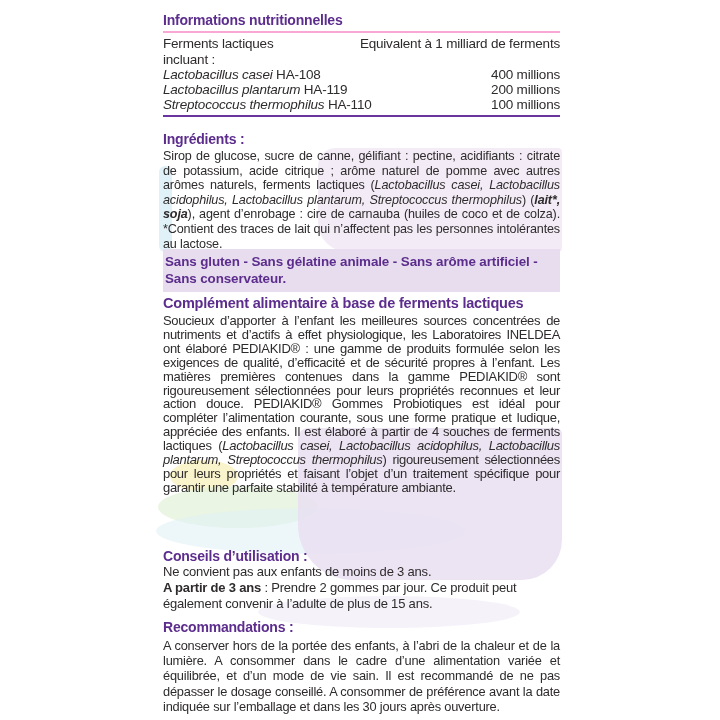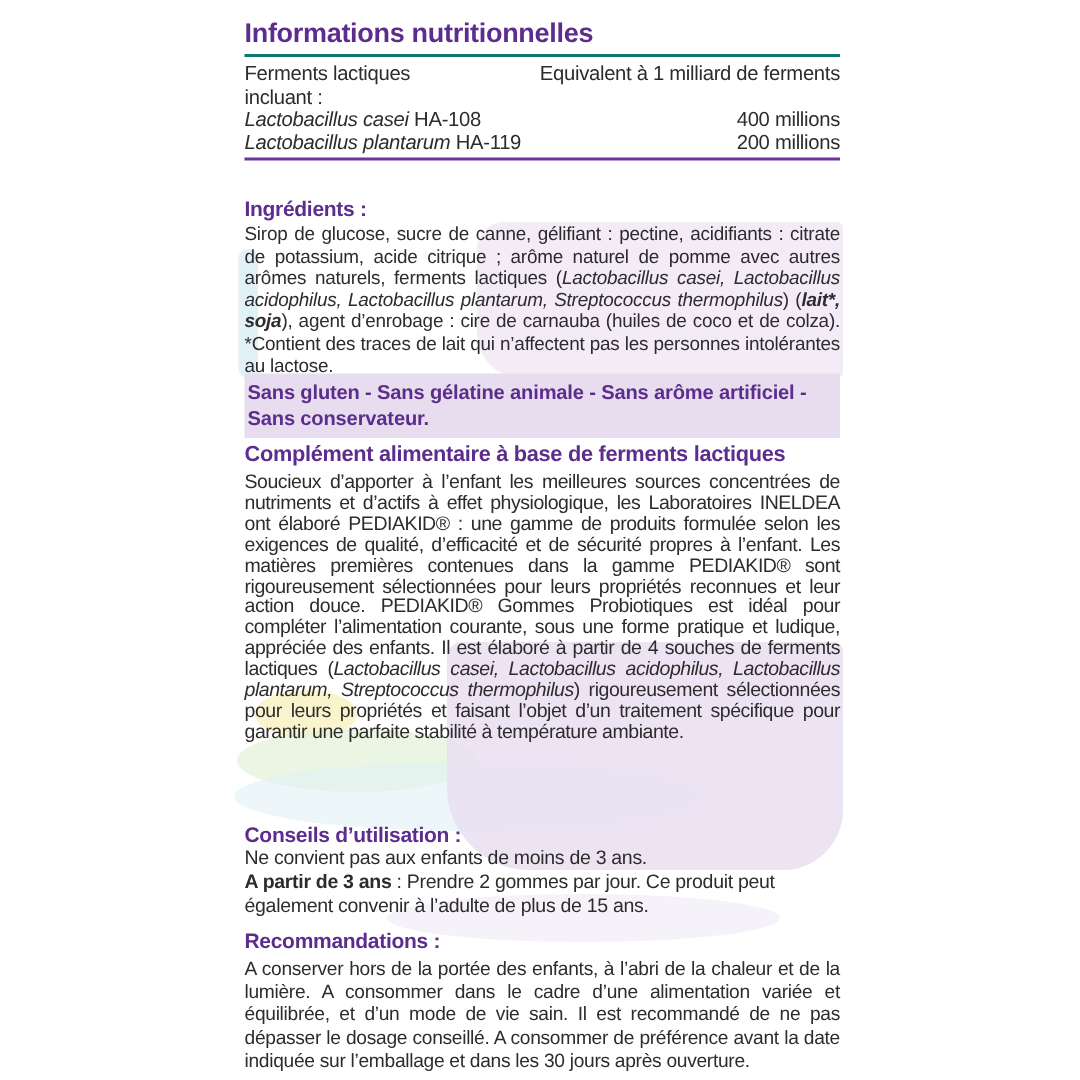--- a/index.html
+++ b/index.html
@@ -19,22 +19,22 @@
 
   .col{position:absolute;left:163px;width:397px;z-index:1;}
 
   .sec{position:absolute;left:0;width:100%;box-sizing:border-box;}
 
   .h{color:#5c2d8d;font-weight:bold;font-size:14px;letter-spacing:-0.2px;}
 
   
   #sec-table{top:12px;font-size:13.5px;letter-spacing:-0.2px;}
   .t-head{display:flex;justify-content:space-between;align-items:flex-end;
-          color:#5c2d8d;font-weight:bold;font-size:18px;
-          border-bottom:2px solid #0f766e;padding-bottom:3px;}
+          color:#5c2d8d;font-weight:bold;font-size:14px;
+          border-bottom:2px solid #f9a8d4;padding-bottom:3px;}
   .t-sub{display:flex;justify-content:space-between;margin-top:3px;line-height:15.5px;}
   .t-sub-l{width:150px;}
   .t-sub-r{white-space:nowrap;text-align:right;}
   .t-row{display:flex;justify-content:space-between;line-height:15px;}
   .t-name i{font-style:italic;}
   .t-val{white-space:nowrap;}
   .t-rule{border-bottom:2px solid #6b35a0;margin-top:3px;}
 
   
   #sec-ing-h{top:131px;}
@@ -87,20 +87,24 @@
         <span class="t-sub-r">Equivalent à 1 milliard de ferments</span>
       </div>
       <div class="t-row">
         <span class="t-name"><i>Lactobacillus casei</i> <span>HA-108</span></span>
         <span class="t-val">400 millions</span>
       </div>
       <div class="t-row">
         <span class="t-name"><i>Lactobacillus plantarum</i> <span>HA-119</span></span>
         <span class="t-val">200 millions</span>
       </div>
+      <div class="t-row">
+        <span class="t-name"><i>Streptococcus thermophilus</i> <span>HA-110</span></span>
+        <span class="t-val">100 millions</span>
+      </div>
       <div class="t-rule"></div>
     </div>
 
     <div class="sec h" id="sec-ing-h">Ingrédients :</div>
     <div class="sec" id="sec-ing-b"><span class="s-n">Sirop de glucose, sucre de canne, gélifiant : pectine, acidifiants : citrate de potassium, acide citrique ; arôme naturel de pomme avec autres arômes naturels, ferments lactiques (</span><span class="s-i">Lactobacillus casei, Lactobacillus acidophilus, Lactobacillus plantarum, Streptococcus thermophilus</span><span class="s-n">) (</span><span class="s-bi">lait*, soja</span><span class="s-n">), agent d’enrobage : cire de carnauba (huiles de coco et de colza). *Contient des traces de lait qui n’affectent pas les personnes intolérantes au lactose.</span></div>
 
     <div class="sec" id="sec-claims">
       <span>Sans gluten - Sans gélatine animale - Sans arôme artificiel - Sans conservateur.</span>
     </div>
 

